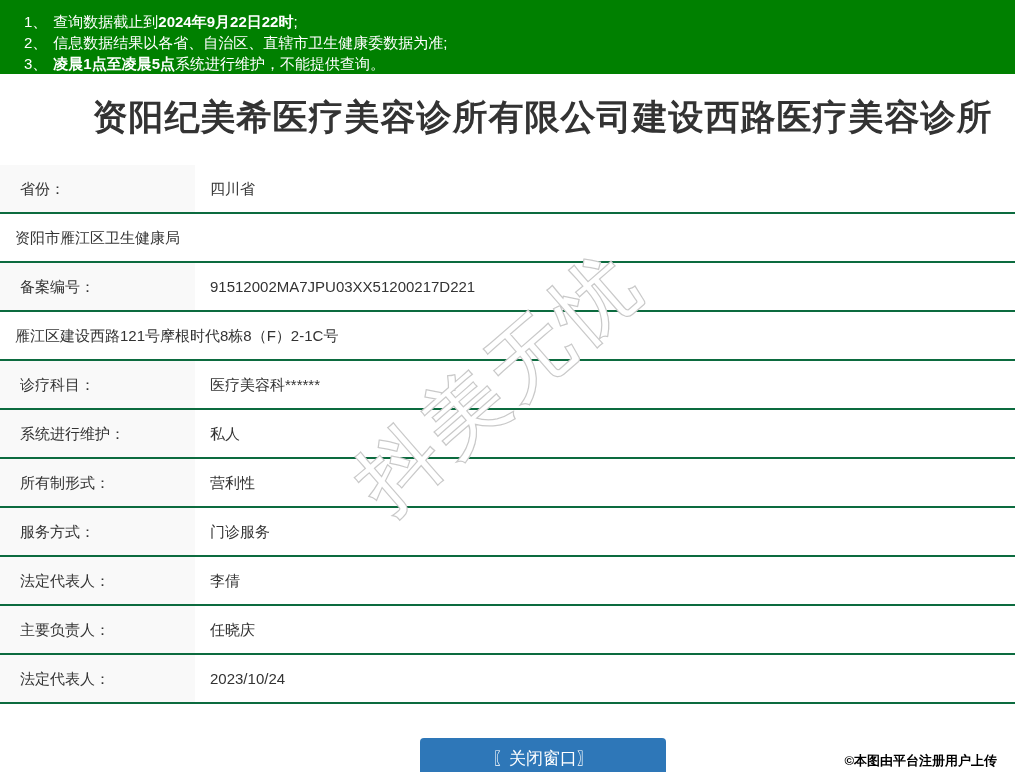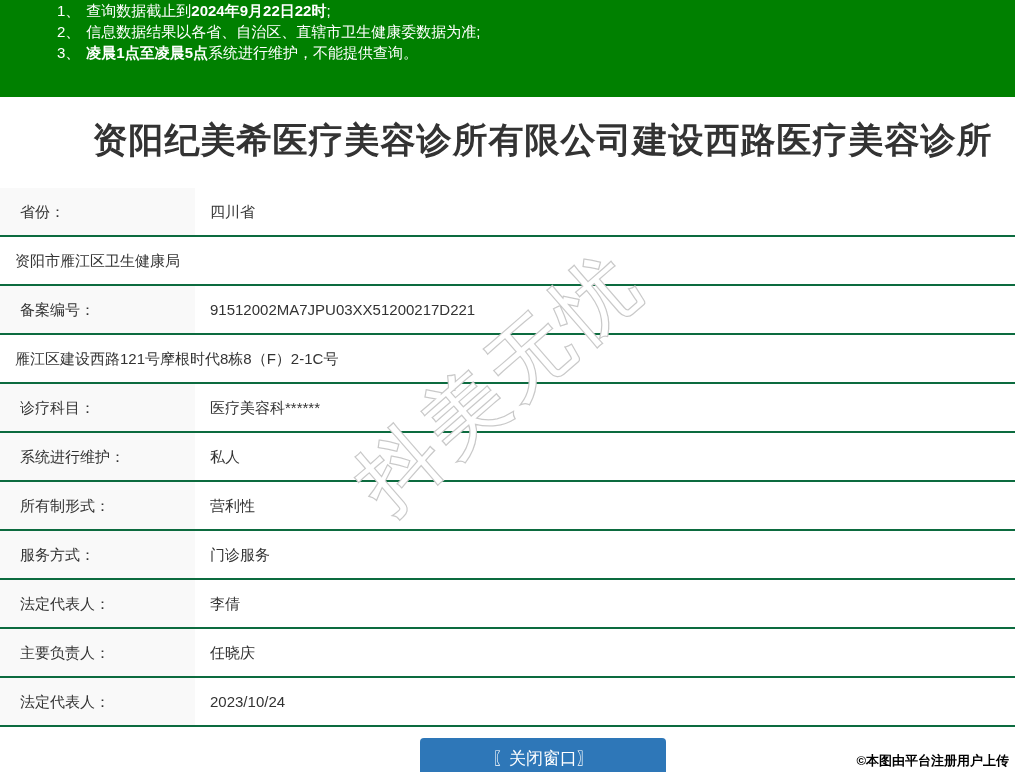--- a/index.html
+++ b/index.html
@@ -2,24 +2,24 @@
 <html><head>
 <meta charset="utf-8">
 <style>
   html,body{margin:0;padding:0;}
   body{
     width:1015px;height:772px;overflow:hidden;position:relative;
     background:#fff;font-family:"Liberation Sans","DejaVu Sans",sans-serif;
   }
   .banner{
     background:var(--banner-green,#008000);
-    width:1015px;height:97px;box-sizing:border-box;
+    width:1015px;height:74px;box-sizing:border-box;
     color:#fff;font-size:15px;
-    display:flex;flex-direction:column;justify-content:flex-start;
-    padding-left:57px;gap:5px;
+    display:flex;flex-direction:column;justify-content:flex-end;
+    padding-left:24px;gap:5px;
   }
   .notice{line-height:21px;white-space:nowrap;}
   .notice .num{margin-right:6px;}
   .notice b{font-weight:bold;}
   .content{width:1085px;}
   h1.title{
     margin:23px 0 0 0;text-align:center;
     font-size:35px;line-height:40px;font-weight:bold;color:#333;
     letter-spacing:1px;white-space:nowrap;
   }
@@ -42,21 +42,21 @@
     cursor:pointer;
   }
   .watermark{
     position:absolute;left:500px;top:383px;
     transform:translate(-50%,-50%) rotate(-41deg);
     font-size:80px;letter-spacing:6px;white-space:nowrap;
     color:#fff;-webkit-text-stroke:2.5px #c9c9c9;paint-order:stroke fill;
     pointer-events:none;z-index:5;
   }
   .attribution{
-    position:absolute;right:6px;top:752px;z-index:6;
+    position:absolute;right:18px;top:752px;z-index:6;
     font-size:13px;font-weight:bold;color:#000;white-space:nowrap;
     text-shadow:-1px -1px 0 #fff,1px -1px 0 #fff,-1px 1px 0 #fff,1px 1px 0 #fff;
   }
 </style>
 </head>
 <body style="--banner-green: #008000; --divider-green: #0c6b3f; --button-blue: #2e77b8; --label-bg: #f9f9f9;">
 
 <div>
 
   <div class="banner">

